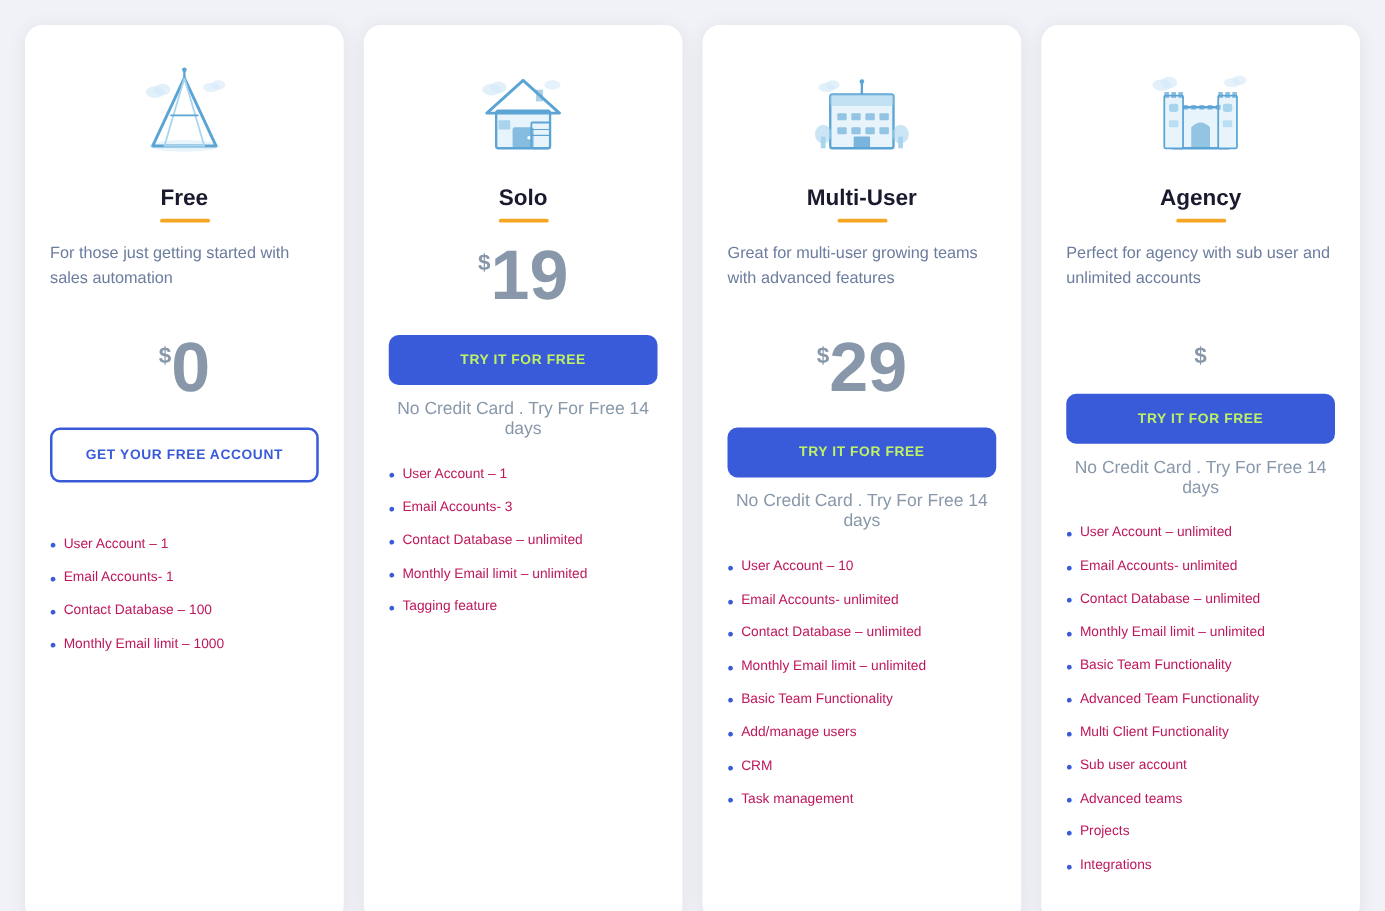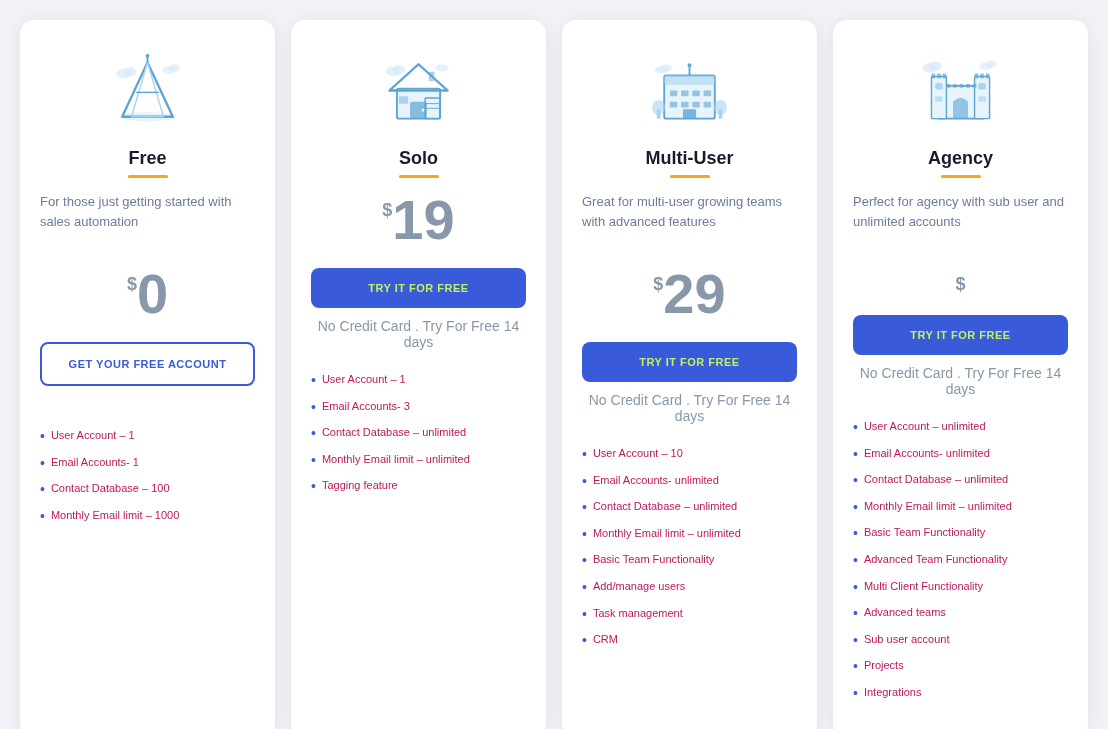--- a/index.html
+++ b/index.html
@@ -293,24 +293,24 @@
         <li>
           <span>Monthly Email limit – unlimited</span>
         </li>
         <li>
           <span>Basic Team Functionality</span>
         </li>
         <li>
           <span>Add/manage users</span>
         </li>
         <li>
+          <span>CRM</span>
+        </li>
+        <li>
           <span>Task management</span>
-        </li>
-        <li>
-          <span>CRM</span>
         </li>
       </ul>
     </div>
     <div class="pricing-card">
       <div class="plan-icon">
         <svg viewBox="0 0 90 80" class="icon-svg" xmlns="http://www.w3.org/2000/svg">
 
       <rect x="20" y="35" width="50" height="35" rx="2" fill="#e8f4fb" stroke="#5ba4d4" stroke-width="2"></rect>
 
       <rect x="14" y="25" width="16" height="45" rx="1" fill="#e8f4fb" stroke="#5ba4d4" stroke-width="1.5"></rect>
@@ -367,24 +367,24 @@
         <li>
           <span>Basic Team Functionality</span>
         </li>
         <li>
           <span>Advanced Team Functionality</span>
         </li>
         <li>
           <span>Multi Client Functionality</span>
         </li>
         <li>
+          <span>Sub user account</span>
+        </li>
+        <li>
           <span>Advanced teams</span>
-        </li>
-        <li>
-          <span>Sub user account</span>
         </li>
         <li>
           <span>Projects</span>
         </li>
         <li>
           <span>Integrations</span>
         </li>
       </ul>
     </div>
   </div>

